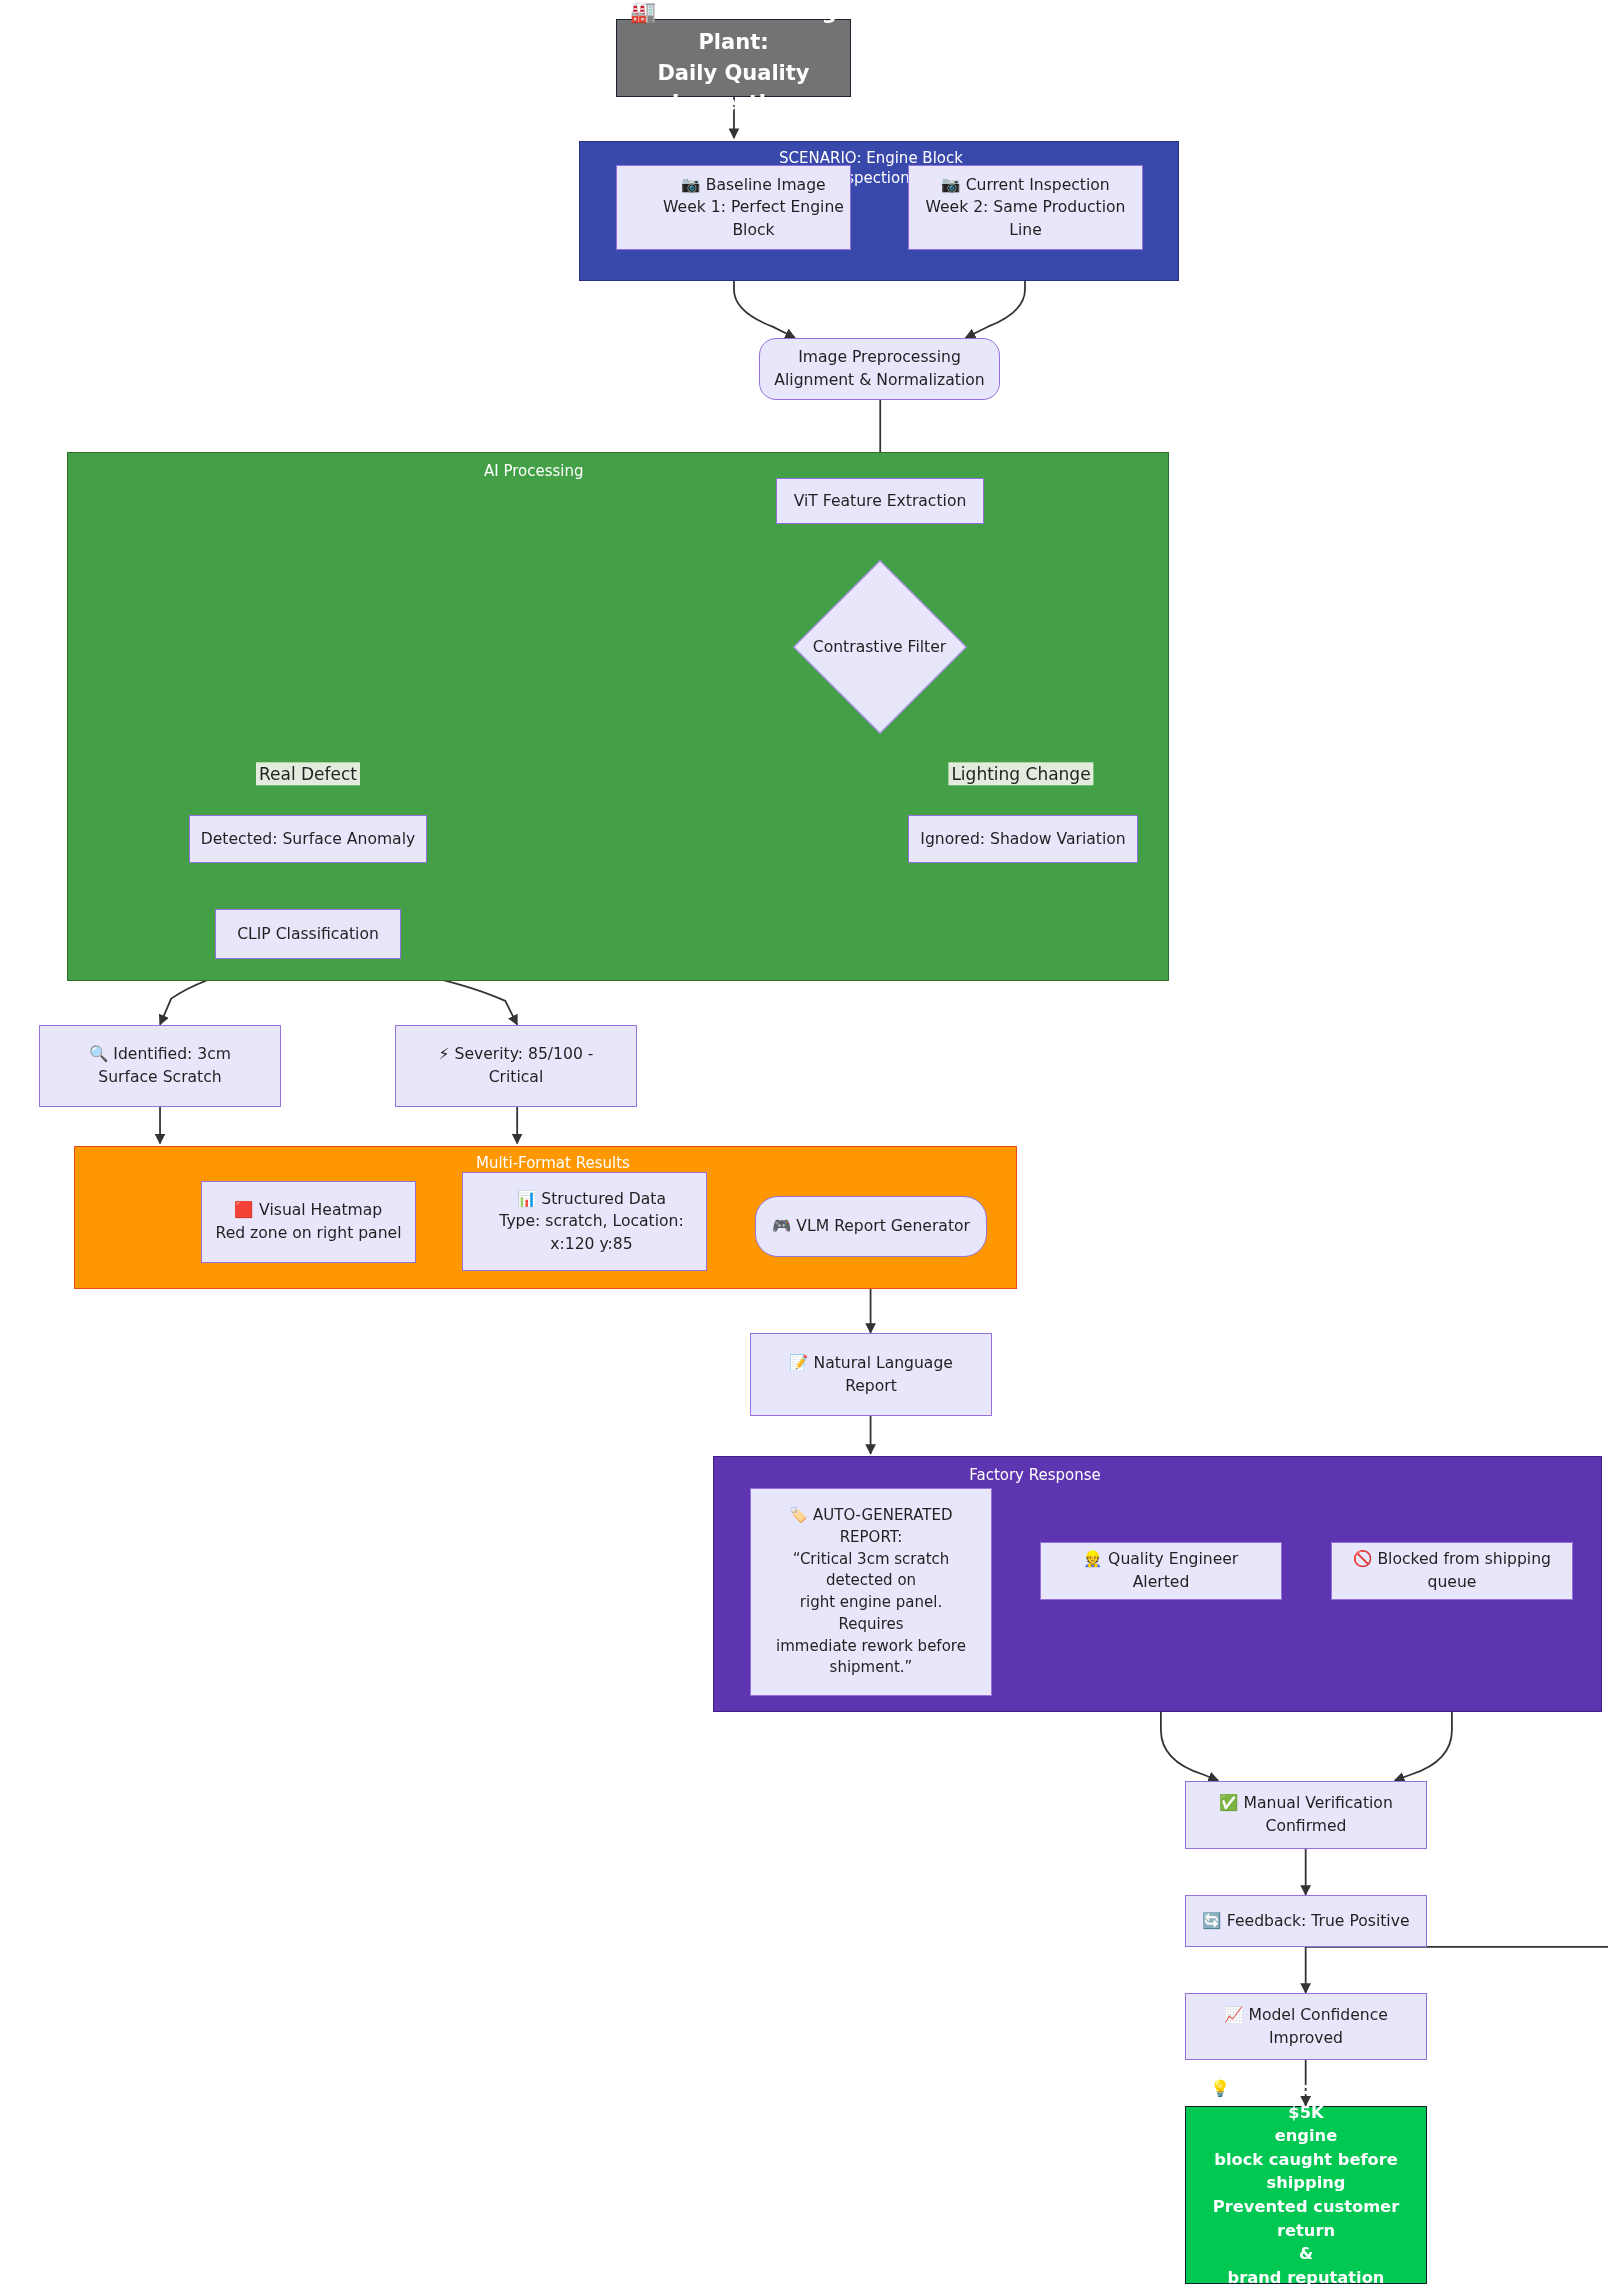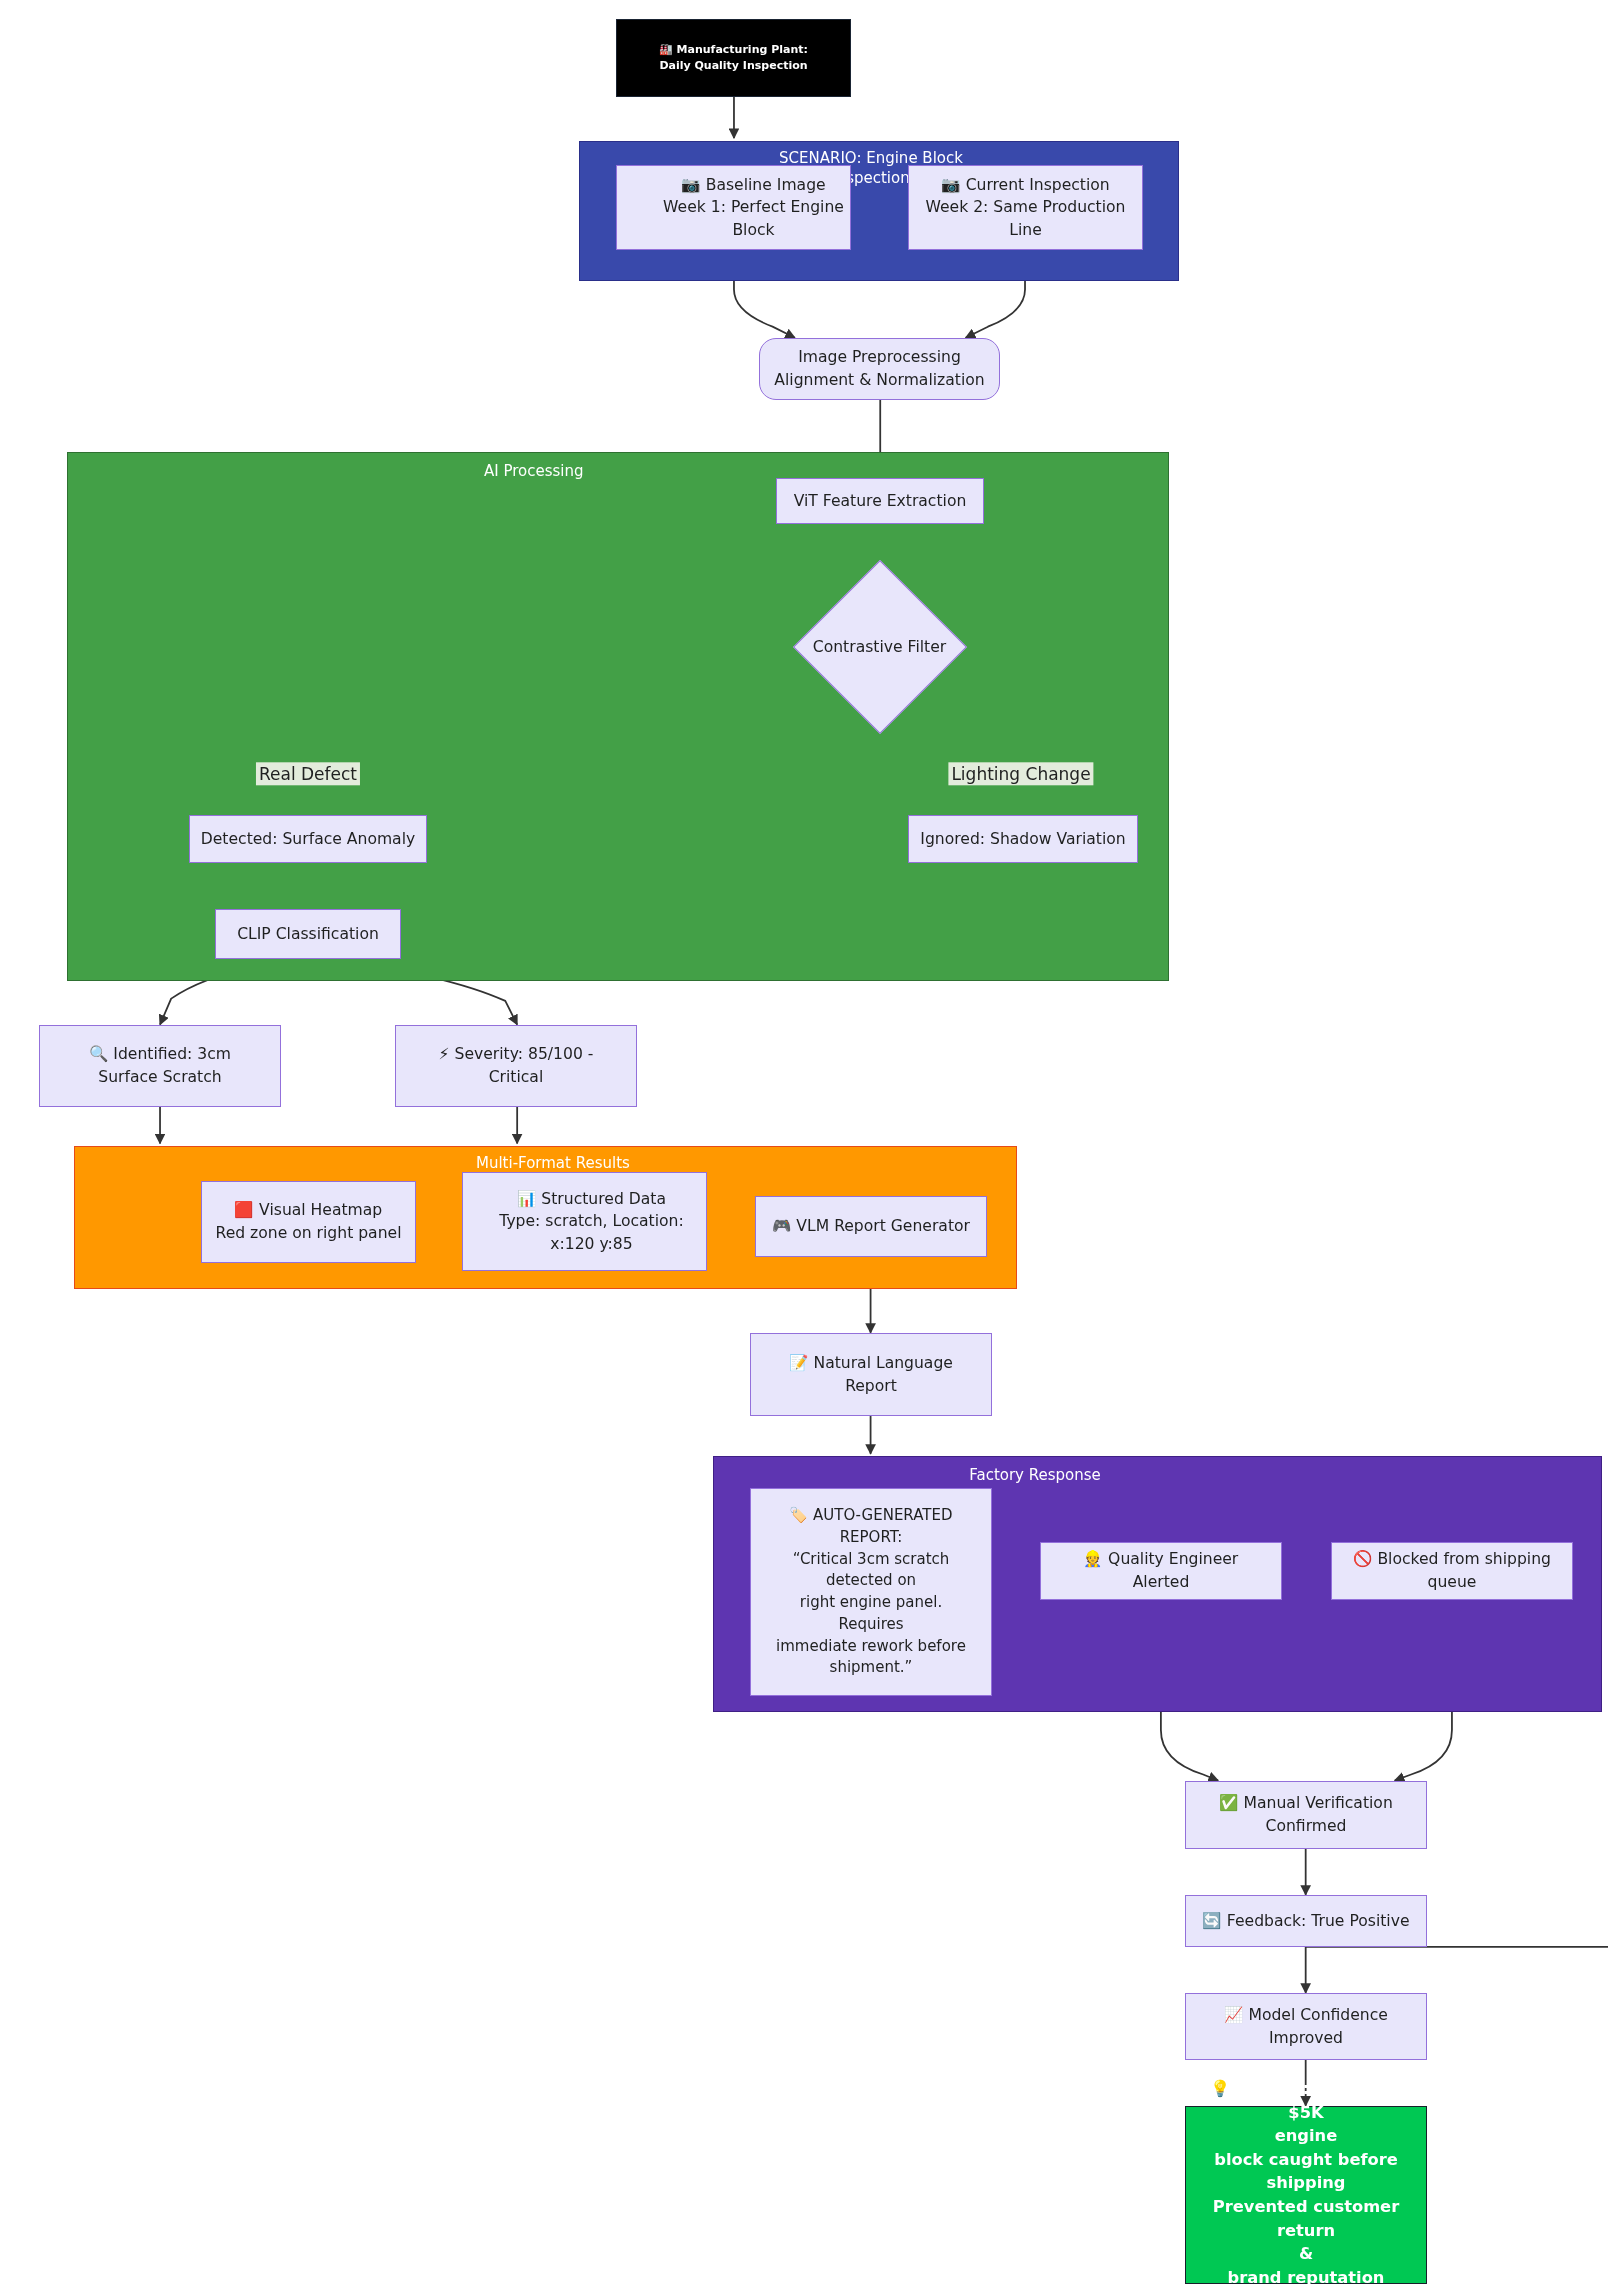--- a/index.html
+++ b/index.html
@@ -52,25 +52,25 @@
     color: #1f2020;
     font-size: 15.6px;
     line-height: 1.45;
     padding: 3px 6px;
   }
   .node-inner {
     width: 100%;
     white-space: pre-line;
   }
   .node.start {
-    background: #000000;
+    background: #737373;
     border: 1.5px solid #1a2433;
     color: #ffffff;
     font-weight: bold;
-    font-size: 11px;
+    font-size: 21px;
   }
   .node.result {
     background: #00c853;
     border: 1.5px solid #17202a;
     color: #ffffff;
     font-weight: bold;
     font-size: 16.3px;
   }
   .diamond {
     position: absolute;
@@ -233,21 +233,21 @@
     <div class="node-inner">🟥 Visual Heatmap
 Red zone on right panel</div>
   </div>
 
   <div class="node" style="left:462px; top:1172px; width:245px; height:99px;padding-left:20px;">
     <div class="node-inner">📊 Structured Data
 Type: scratch, Location:
 x:120 y:85</div>
   </div>
 
-  <div class="node" style="left:755px; top:1196px; width:232px; height:61px;">
+  <div class="node" style="left:755px; top:1196px; width:232px; height:61px;border-radius:23px;">
     <div class="node-inner">🎮 VLM Report Generator</div>
   </div>
 
   <div class="node" style="left:750px; top:1333px; width:242px; height:83px;">
     <div class="node-inner">📝 Natural Language
 Report</div>
   </div>
 
   <div class="node" style="left:750px; top:1488px; width:242px; height:208px; font-size:15px;">
     <div class="node-inner">🏷️ AUTO-GENERATED

